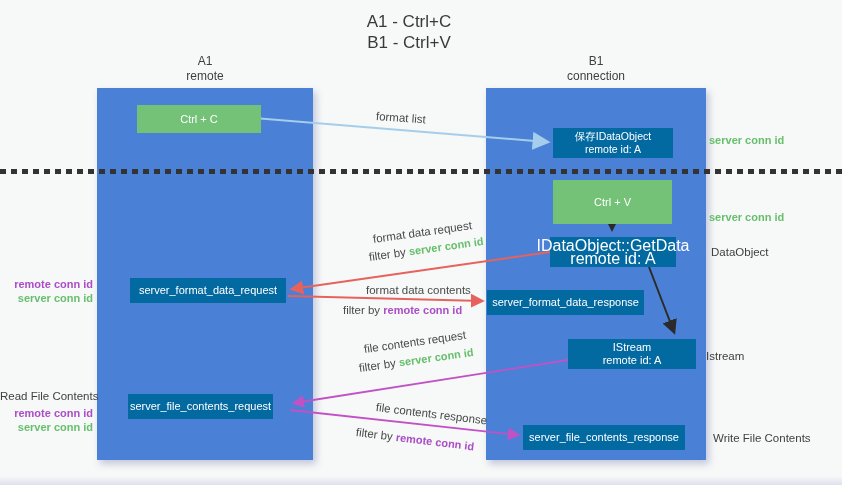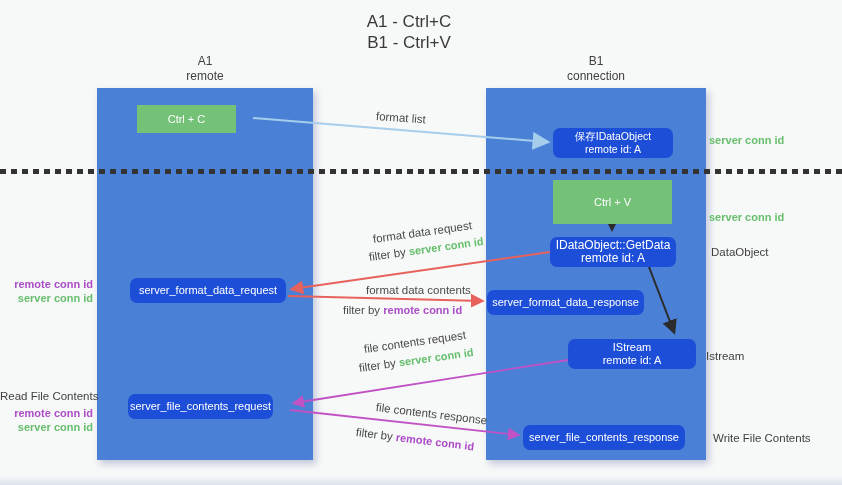--- a/index.html
+++ b/index.html
@@ -20,21 +20,21 @@
                  font-size:12px; line-height:15px; color:#3f3f3f; }
   .lh-a1 { left:97px; width:216px; }
   .lh-b1 { left:486px; width:220px; }
   .dots { position:absolute; top:169px; left:0; width:842px; height:5px;
           background:repeating-linear-gradient(90deg,#333 0 6px,transparent 6px 11px); }
   .node { position:absolute; display:flex; flex-direction:column;
           align-items:center; justify-content:center; z-index:5;
           color:#fff; font-size:11px; line-height:13px; text-align:center;
           white-space:nowrap; }
   .node-green  { background:#74c178; }
-  .node-orange { background:#1d4ed8;border-radius:7px; }
+  .node-orange { background:#0369a1; }
   .arrows { position:absolute; left:0; top:0; z-index:3; pointer-events:none; }
   .elabel { position:absolute; z-index:6; font-size:11.5px; color:#4a4a4a;
             white-space:nowrap; transform-origin:left center; }
   .side   { position:absolute; z-index:6; font-size:11.5px; color:#3f3f3f;
             white-space:nowrap; }
   .left-col { position:absolute; left:0; width:93px; text-align:right; z-index:6;
               white-space:nowrap; }
   .t-green  { color:#67bf6d; font-weight:bold; font-size:11px; }
   .t-purple { color:#ab4ec6; font-weight:bold; font-size:11px; }
   .t-dark   { color:#3f3f3f; font-size:11.5px; }
@@ -82,34 +82,34 @@
     </defs>
     <line x1="253" y1="118" x2="547" y2="142" stroke="#a5cdec" stroke-width="2" marker-end="url(#m-blue)"></line>
     <line x1="612" y1="208" x2="612" y2="229" stroke="#2b2b2b" stroke-width="2" marker-end="url(#m-black)"></line>
     <line x1="649" y1="267" x2="674" y2="332" stroke="#2b2b2b" stroke-width="2" marker-end="url(#m-black)"></line>
     <line x1="550" y1="252" x2="292" y2="289" stroke="#e7625d" stroke-width="2" marker-end="url(#m-red)"></line>
     <line x1="288" y1="296" x2="482" y2="301" stroke="#e7625d" stroke-width="2" marker-end="url(#m-red)"></line>
     <line x1="568" y1="360" x2="294" y2="403" stroke="#c152c5" stroke-width="1.8" marker-end="url(#m-mag)"></line>
     <line x1="290" y1="410" x2="518" y2="435" stroke="#c152c5" stroke-width="1.8" marker-end="url(#m-mag)"></line>
   </svg>
 
-  <div class="node node-green" style="left:137px;top:105px;width:99px;height:28px;">
+  <div class="node node-green" style="left:137px;top:105px;width:124px;height:28px;">
     <span>Ctrl + C</span>
   </div>
 
   <div class="node node-orange" style="left:553px;top:128px;width:120px;height:30px;font-size:10.5px;">
     <span>保存IDataObject</span>
     <span>remote id: A</span>
   </div>
 
   <div class="node node-green" style="left:553px;top:180px;width:119px;height:44px;">
     <span>Ctrl + V</span>
   </div>
 
-  <div class="node node-orange" style="left:550px;top:237px;width:126px;height:30px;font-size:12px;">
+  <div class="node node-orange" style="left:550px;top:237px;width:126px;height:30px;font-size:16px;">
     <span>IDataObject::GetData</span>
     <span>remote id: A</span>
   </div>
 
   <div class="node node-orange" style="left:130px;top:278px;width:156px;height:25px;">
     <span>server_format_data_request</span>
   </div>
 
   <div class="node node-orange" style="left:487px;top:290px;width:157px;height:25px;">
     <span>server_format_data_response</span>

